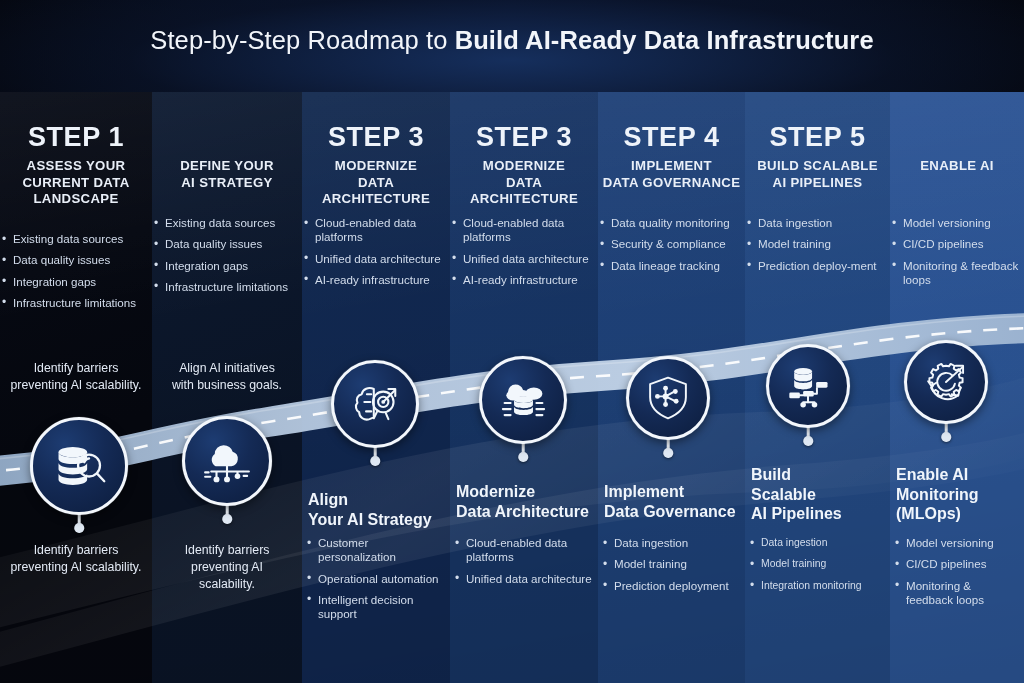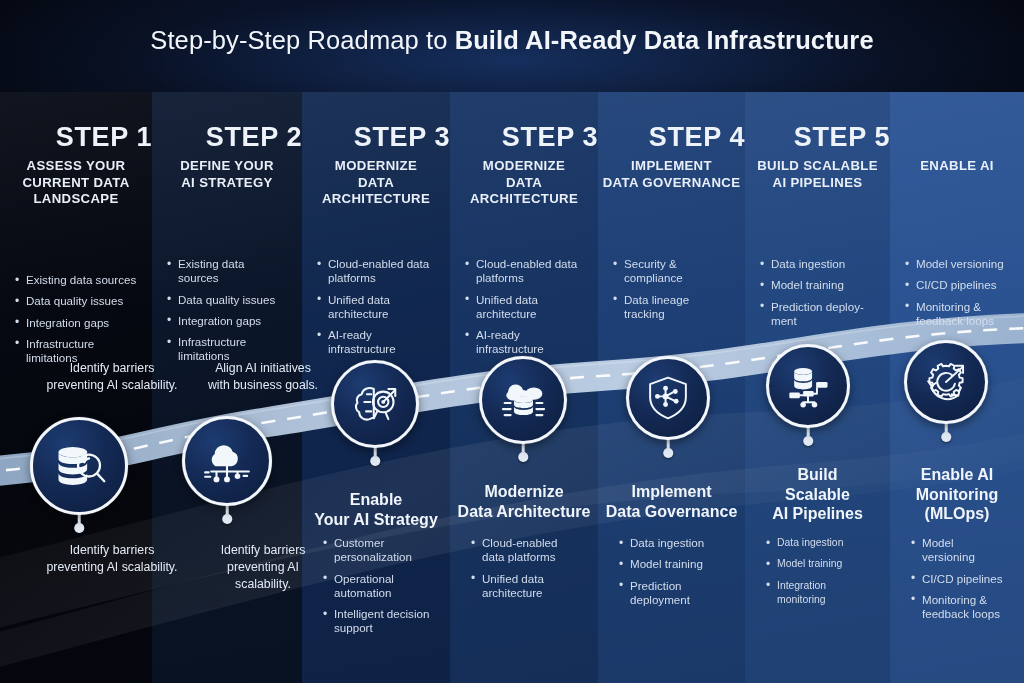--- a/index.html
+++ b/index.html
@@ -43,50 +43,50 @@
   }
 
   
   #road { position:absolute; left:0; top:92px; width:1024px; height:591px; z-index:2; pointer-events:none; }
 
   
   #content { position:absolute; left:0; top:92px; width:1024px; height:591px; z-index:4; display:flex; }
   .cell { position:relative; height:100%; }
 
   .step-no {
-    position:absolute; left:0; width:100%; text-align:right;
+    position:absolute; left:0; width:100%; text-align:center;
     top:30px; font-size:27px; font-weight:700; color:#eef3fa; letter-spacing:0.6px;
   }
   .step-head {
     position:absolute; left:0; width:100%; text-align:center;
     top:66px; font-size:13.2px; font-weight:700; color:#e9eff8;
     line-height:16.5px; letter-spacing:0.35px; padding:0 4px;
   }
 
   ul.blist { list-style:none; }
   ul.blist li {
     position:relative; padding-left:12px; margin-bottom:7px;
     font-size:11.6px; line-height:14.3px; color:#d3ddec; font-weight:400;
   }
   ul.blist li::before {
     content:"\2022"; position:absolute; left:1px; top:-0.5px;
     color:#d3ddec; font-size:12px; line-height:14.3px;
   }
 
-  .top-list { position:absolute; left:0; width:100%; padding:0 14px;margin-top:41px; }
+  .top-list { position:absolute; left:0; width:100%; padding:0 1px; }
   .tag {
     position:absolute; left:0; width:100%; text-align:center; padding:0 10px;
-    font-size:12.3px; line-height:17px; color:#e3eaf5;margin-left:36px;
+    font-size:12.3px; line-height:17px; color:#e3eaf5;
   }
 
   .bot-title {
-    position:absolute; left:0; width:100%; text-align:center; padding:0 6px;
+    position:absolute; left:0; width:100%; text-align:left; padding:0 6px;
     font-size:16px; font-weight:700; color:#f0f5fb; line-height:19.5px;
   }
-  .bot-list { position:absolute; left:0; width:100%; padding:0 20px; }
+  .bot-list { position:absolute; left:0; width:100%; padding:0 4px; }
   .bot-list li { font-size:11.4px; line-height:14px; }
   .bot-list.tight li { font-size:10.4px; }
 
   
   .medal { position:absolute; z-index:5; }
   .medal .ring {
     position:absolute; left:0; top:0;
     border-radius:50%;
     background:radial-gradient(circle at 34% 26%, #1d3c72 0%, #142a55 45%, #0c1c3c 100%);
     border:3.4px solid #f3f7fc;
@@ -175,21 +175,20 @@
         <div class="tag" style="top:268px">
           <div>Identify barriers</div>
           <div>preventing AI scalability.</div>
         </div>
         <div class="tag" style="top:450px">
           <div>Identify barriers</div>
           <div>preventing AI scalability.</div>
         </div>
       </div>
       <div class="cell" style="width: 150px;">
-        <div class="step-no">STEP 2</div>
         <div class="step-head">
           <div>DEFINE YOUR</div>
           <div>AI STRATEGY</div>
         </div>
         <ul class="blist top-list" style="top:124px">
           <li>Existing data sources</li>
           <li>Data quality issues</li>
           <li>Integration gaps</li>
           <li>Infrastructure limitations</li>
         </ul>
@@ -207,21 +206,21 @@
         <div class="step-head">
           <div>MODERNIZE</div>
           <div>DATA ARCHITECTURE</div>
         </div>
         <ul class="blist top-list" style="top:124px">
           <li>Cloud-enabled data platforms</li>
           <li>Unified data architecture</li>
           <li>AI-ready infrastructure</li>
         </ul>
         <div class="bot-title" style="top:398px">
-          <div>Enable</div>
+          <div>Align</div>
           <div>Your AI Strategy</div>
         </div>
         <ul class="blist bot-list" style="top:444px">
           <li>Customer personalization</li>
           <li>Operational automation</li>
           <li>Intelligent decision support</li>
         </ul>
       </div>
       <div class="cell" style="width: 148px;">
         <div class="step-no">STEP 3</div>
@@ -243,20 +242,21 @@
           <li>Unified data architecture</li>
         </ul>
       </div>
       <div class="cell" style="width: 147px;">
         <div class="step-no">STEP 4</div>
         <div class="step-head">
           <div>IMPLEMENT</div>
           <div>DATA GOVERNANCE</div>
         </div>
         <ul class="blist top-list" style="top:124px">
+          <li>Data quality monitoring</li>
           <li>Security &amp; compliance</li>
           <li>Data lineage tracking</li>
         </ul>
         <div class="bot-title" style="top:390px">
           <div>Implement</div>
           <div>Data Governance</div>
         </div>
         <ul class="blist bot-list" style="top:444px">
           <li>Data ingestion</li>
           <li>Model training</li>

